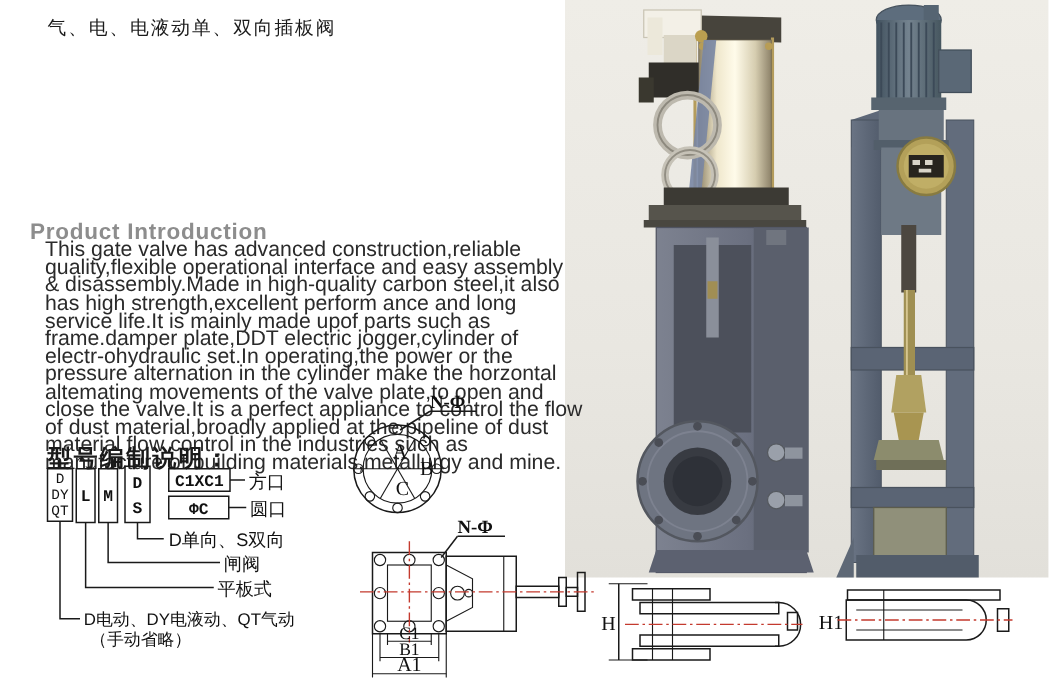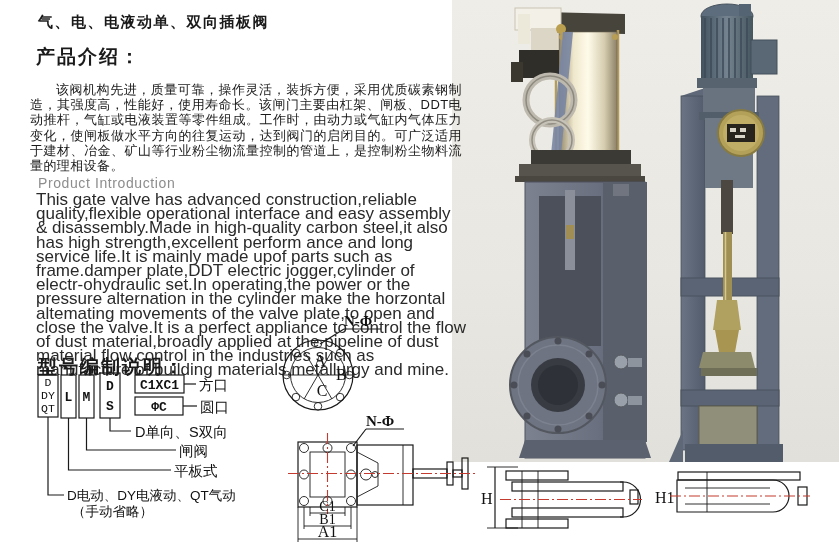--- a/index.html
+++ b/index.html
@@ -1,23 +1,23 @@
 <!DOCTYPE html>
 <html><head>
 <meta charset="utf-8">
 <style>
   html,body{margin:0;padding:0;background:#fff;}
   .page{position:relative;width:839px;height:556px;background:#ffffff;overflow:hidden;
         font-family:"Liberation Sans",sans-serif;color:#1a1a1a;}
   .abs{position:absolute;}
-  .title{left:38px;top:13px;font-size:15px;font-weight:bold;letter-spacing:1.5px;}
+  .title{left:38px;top:13px;font-size:15px;font-weight:normal;letter-spacing:1.5px;}
   .h-cn{left:36px;top:44px;font-size:19px;font-weight:bold;letter-spacing:2px;}
   .para-cn{left:30px;top:82px;width:432px;font-size:13px;line-height:15.2px;
            text-align:justify;text-indent:2em;letter-spacing:.4px;}
-  .h-en{left:38px;top:175px;font-size:14px;font-weight:normal;color:#8d8d8d;letter-spacing:.6px;}
+  .h-en{left:24px;top:175px;font-size:18px;font-weight:bold;color:#8d8d8d;letter-spacing:.6px;}
   .para-en{left:36px;top:193px;width:430px;font-size:17px;line-height:14.2px;color:#2a2a2a;}
   .h-model{left:38px;top:322px;font-size:19px;font-weight:bold;letter-spacing:2px;margin-top:32px;}
   svg{position:absolute;overflow:visible;}
   .ln{stroke:#1a1a1a;stroke-width:1.2;fill:none;}
   .thin{stroke:#1a1a1a;stroke-width:.9;fill:none;}
   .red{stroke:#c43a2e;stroke-width:1.1;fill:none;stroke-dasharray:11 3 2 3;}
   .code{font-family:"Liberation Mono",monospace;font-size:11.5px;fill:#111;}
   .code13{font-family:"Liberation Mono",monospace;font-size:13px;fill:#111;font-weight:bold;}
   .cjk{font-family:"Liberation Sans",sans-serif;font-size:14.5px;fill:#111;}
   .dim{font-family:"Liberation Serif",serif;font-size:14px;fill:#111;}
@@ -27,22 +27,20 @@
             background:linear-gradient(180deg,#efede7 0%,#e9e7e1 60%,#e2e0da 100%);}
 </style>
 </head>
 <body>
 
 <div class="page">
 
   <div class="abs backdrop"></div>
 
   <div class="abs title">气、电、电液动单、双向插板阀</div>
-  <div class="abs h-cn">产品介绍：</div>
-  <div class="abs para-cn">该阀机构先进，质量可靠，操作灵活，装拆方便，采用优质碳素钢制造，其强度高，性能好，使用寿命长。该闸门主要由杠架、闸板、DDT电动推杆，气缸或电液装置等零件组成。工作时，由动力或气缸内气体压力变化，使闸板做水平方向的往复运动，达到阀门的启闭目的。可广泛适用于建材、冶金、矿山等行业粉尘物流量控制的管道上，是控制粉尘物料流量的理相设备。</div>
   <div class="abs h-en">Product Introduction</div>
   <div class="abs para-en">This gate valve has advanced construction,reliable quality,flexible operational interface and easy assembly &amp; disassembly.Made in high-quality carbon steel,it also has high strength,excellent perform ance and long service life.It is mainly made upof parts such as frame.damper plate,DDT electric jogger,cylinder of electr-ohydraulic set.In operating,the power or the pressure alternation in the cylinder make the horzontal altemating movements of the valve plate,to open and close the valve.It is a perfect appliance to control the flow of dust material,broadly applied at the pipeline of dust material flow control in the industries such as manufacture of building materials,metallurgy and mine.</div>
   <div class="abs h-model">型号编制说明：</div>
 
   <svg class="abs" style="left:0;top:300px;" width="480" height="256" viewBox="0 0 480 256">
 
     <g>
       <rect class="ln" x="38" y="75" width="20" height="42"></rect>
       <text class="code" x="48" y="86" text-anchor="middle">D</text>
       <text class="code" x="48" y="99" text-anchor="middle">DY</text>

